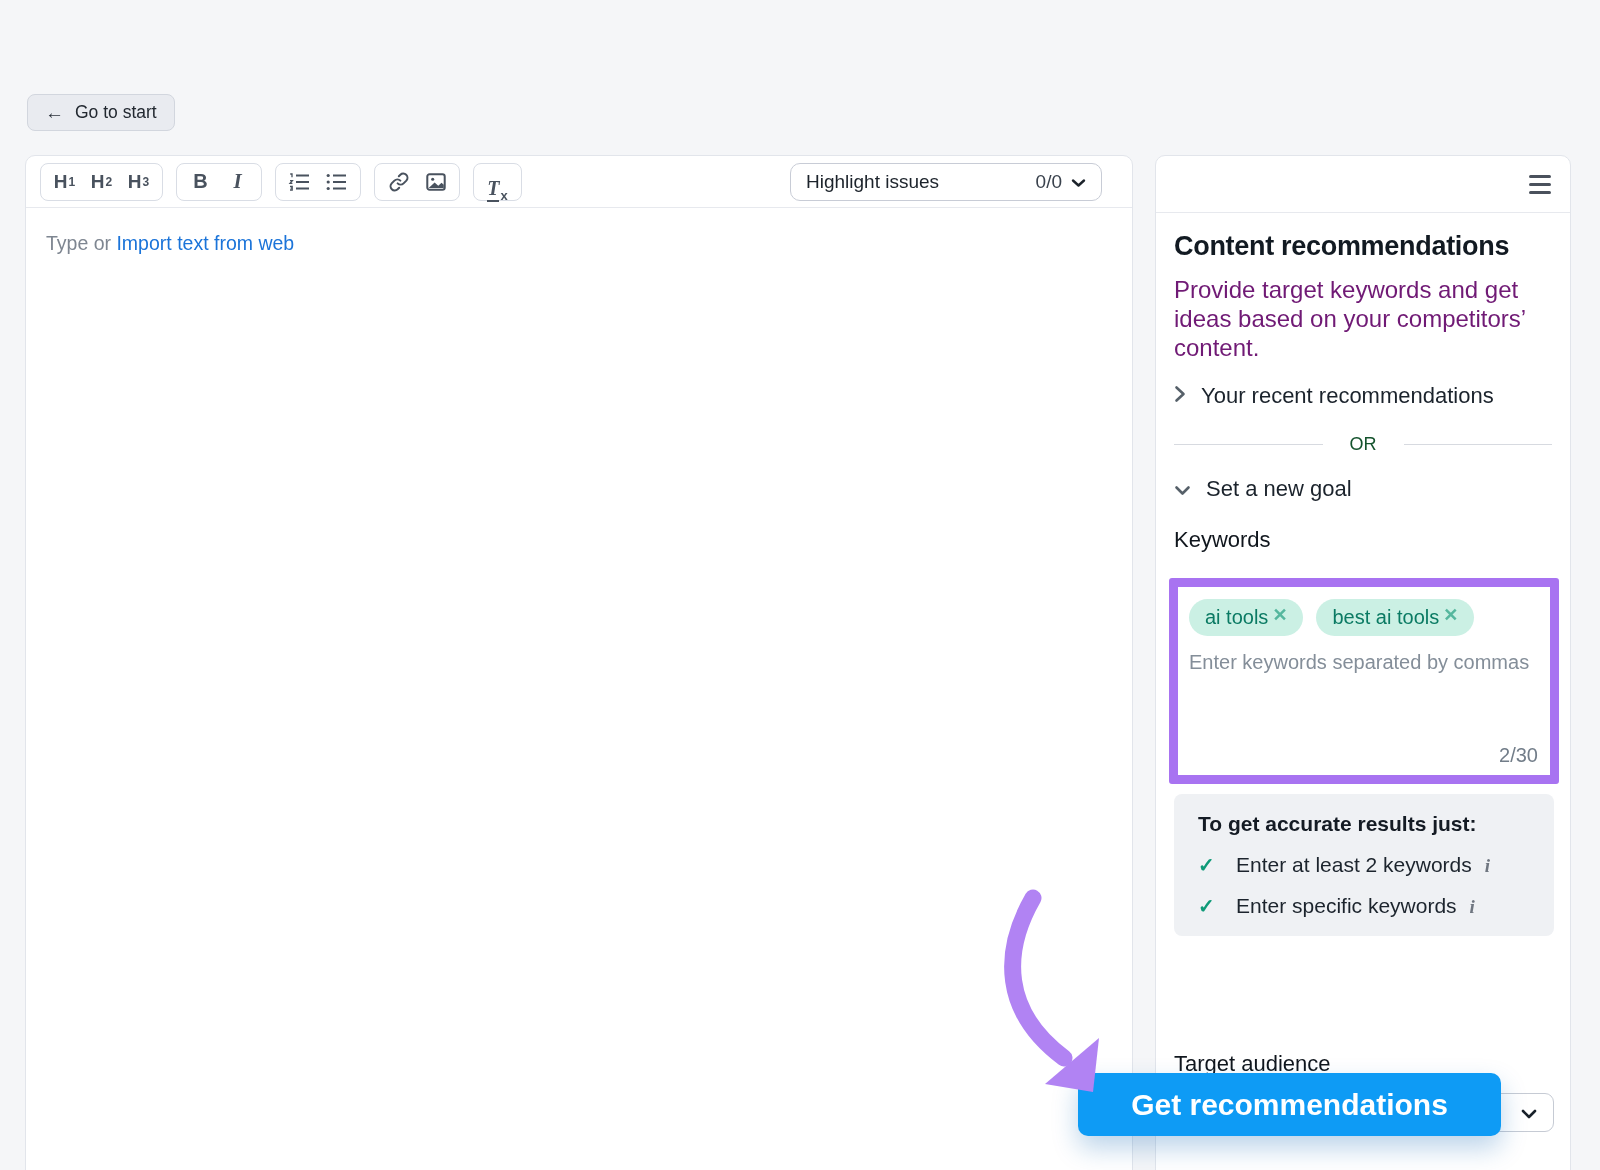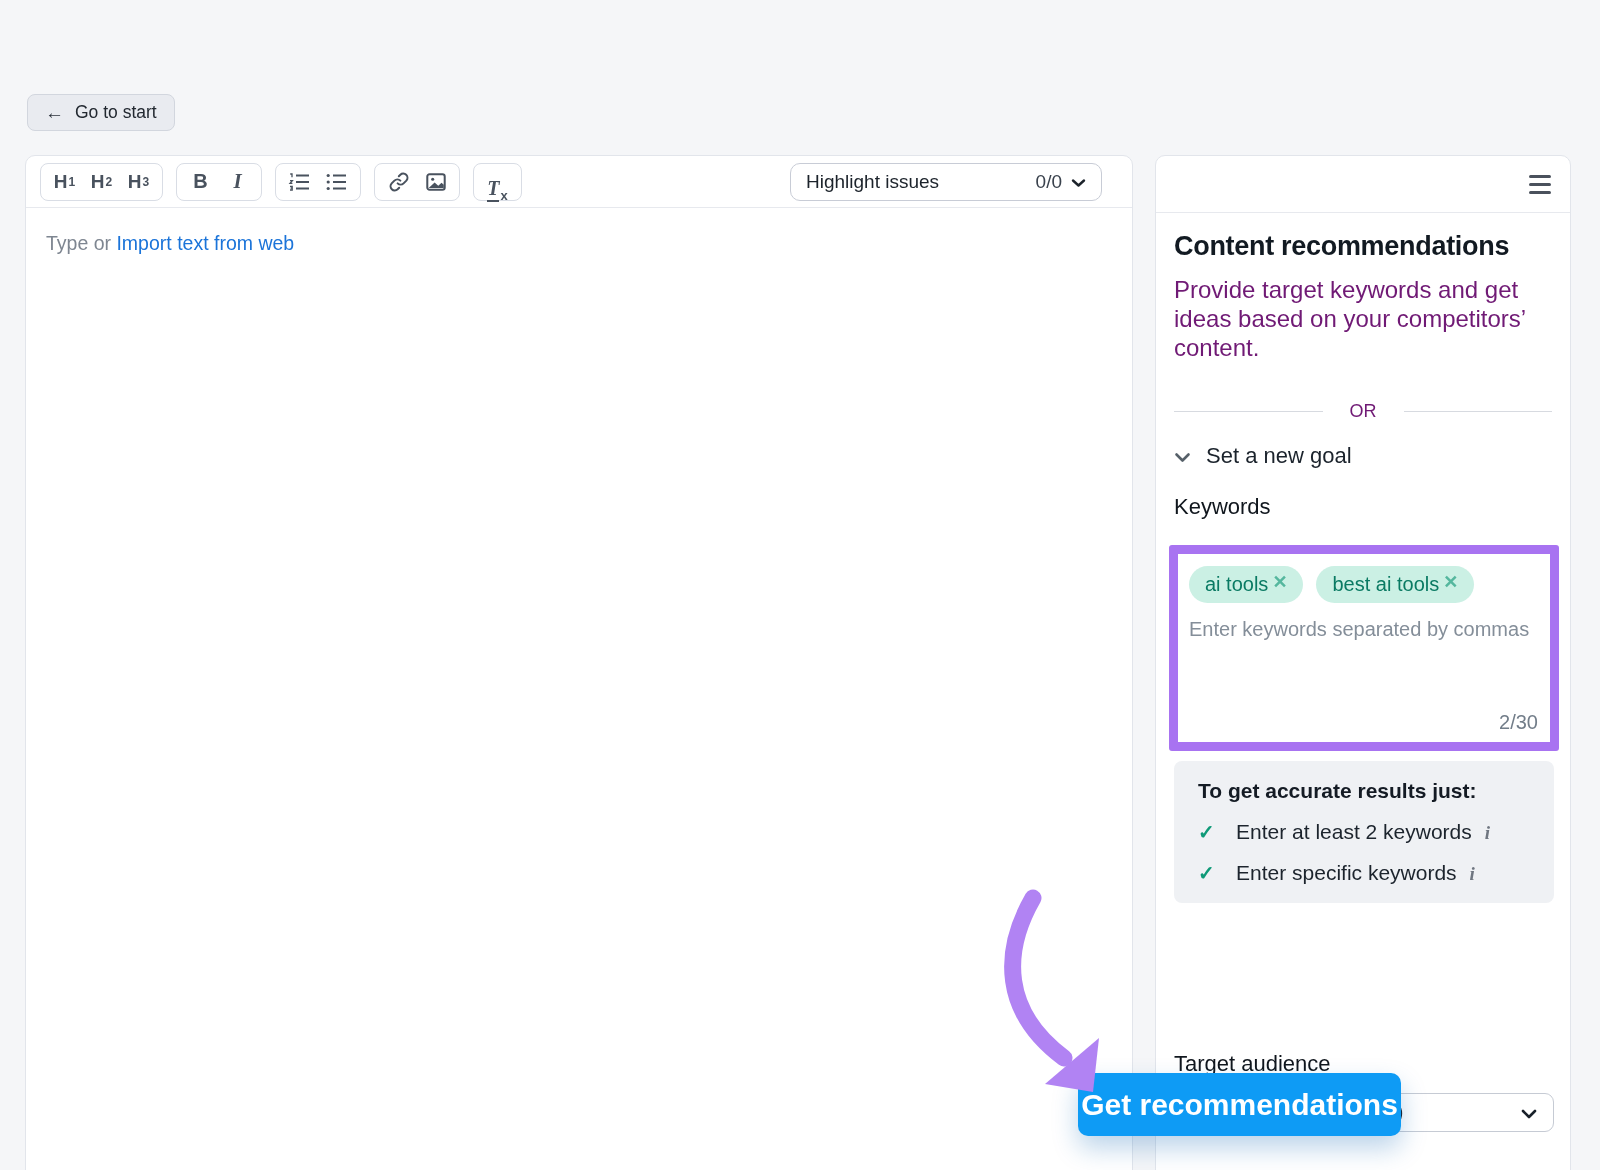--- a/index.html
+++ b/index.html
@@ -47,21 +47,21 @@
     border:1px solid #e2e5eb; border-radius:10px; }
   .side-head { position:relative; height:57px; border-bottom:1px solid #e7e9ee; }
   .hamburger { position:absolute; right:19px; top:17px; width:22px; height:22px; display:flex; flex-direction:column;
     justify-content:center; gap:5px; background:none; border:none; cursor:pointer; padding:0; }
   .hamburger span { display:block; height:3px; width:22px; background:#4a515c; border-radius:1.5px; }
   .side-body { padding:0 18px; position:relative; }
   .side-heading { margin-top:18px; font-size:27px; font-weight:700; color:#121a22; letter-spacing:-0.3px; }
   .side-desc { margin-top:13px; font-size:24px; line-height:29px; color:#701a75; }
   .side-row { margin-top:21px; display:flex; align-items:center; gap:15px; font-size:22px; color:#1b232c; cursor:pointer; }
   .side-row svg { flex:0 0 auto; }
-  .or-divider { margin-top:39px; display:flex; align-items:center; gap:27px; color:#701a75; font-size:18px; }
+  .or-divider { margin-top:25px; display:flex; align-items:center; gap:27px; color:#14532d; font-size:18px; }
   .or-divider .line { flex:1; height:1px; background:#d7dae0; }
   .kw-label, .ta-label { margin-top:25px; font-size:22px; font-weight:400; color:#10161d; }
   .ta-label { margin-top:0; position:absolute; top:820px; left:18px; }
 
   .kw-box { position:relative; margin-top:25px; margin-left:-5px; width:390px; height:206px;
     border:9px solid #a873f1; border-radius:3px; background:#fff; padding:12px 11px; cursor:text; }
   .tags { display:flex; gap:13px; }
   .tag { display:inline-flex; align-items:flex-start; gap:4px; background:#cbf0e4; color:#0a7a63;
     border-radius:21px; padding:7px 16px; font-size:20px; }
   .tag .x { color:#55b79e; font-size:18px; font-weight:700; background:none; border:none; cursor:pointer; font-family:inherit; line-height:1; }
@@ -73,21 +73,21 @@
   .tip-row { margin-top:17px; display:flex; align-items:baseline; font-size:21px; color:#1c242d; }
   .tip-row .chk { color:#0f9a78; font-weight:700; font-size:20px; width:38px; flex:0 0 auto; }
   .tip-row .info { margin-left:13px; font-family:"Liberation Serif", serif; font-style:italic; font-weight:700;
     color:#6f7680; font-size:19px; }
 
   .ta-select { position:absolute; top:862px; left:18px; width:380px; height:39px; border:1.5px solid #c6cbd4; border-radius:9px;
     background:#fff; display:flex; align-items:center; justify-content:space-between; padding:0 16px; font-size:20px;
     color:#19212a; cursor:pointer; font-family:inherit; }
 
   
-  .cta { position:absolute; left:1078px; top:1073px; width:323px; height:63px; background:#0e9bf5; color:#fff;
+  .cta { position:absolute; left:1078px; top:1073px; width:423px; height:63px; background:#0e9bf5; color:#fff;
     border:none; border-radius:10px; font-size:30px; font-weight:700; font-family:inherit; cursor:pointer;
     box-shadow:0 12px 26px rgba(13,100,180,0.28); z-index:5; }
   .anno-arrow { position:absolute; left:950px; top:860px; width:200px; height:250px; z-index:6; pointer-events:none; }
 </style>
 </head>
 <body>
 
 <div class="canvas">
 
 
@@ -182,20 +182,28 @@
       <button class="hamburger">
           <span></span>
           <span></span>
           <span></span>
         </button>
     </div>
     <div class="side-body">
       <h2 class="side-heading">Content recommendations</h2>
       <p class="side-desc">Provide target keywords and get ideas based on your competitors’ content.</p>
 
+      <div class="side-row">
+        <span>
+          <svg width="12" height="18" viewBox="0 0 12 18" fill="none">
+              <path d="M2.5 2.5 L9.5 9 L2.5 15.5" stroke="#566069" stroke-width="2.6" stroke-linecap="round" stroke-linejoin="round"></path>
+            </svg>
+        </span>
+        <span>Your recent recommendations</span>
+      </div>
 
       <div class="or-divider">
         <span class="line"></span>
           <span>OR</span>
           <span class="line"></span>
       </div>
 
       <div class="side-row">
         <span>
           <svg width="17" height="11" viewBox="0 0 17 11" fill="none">

